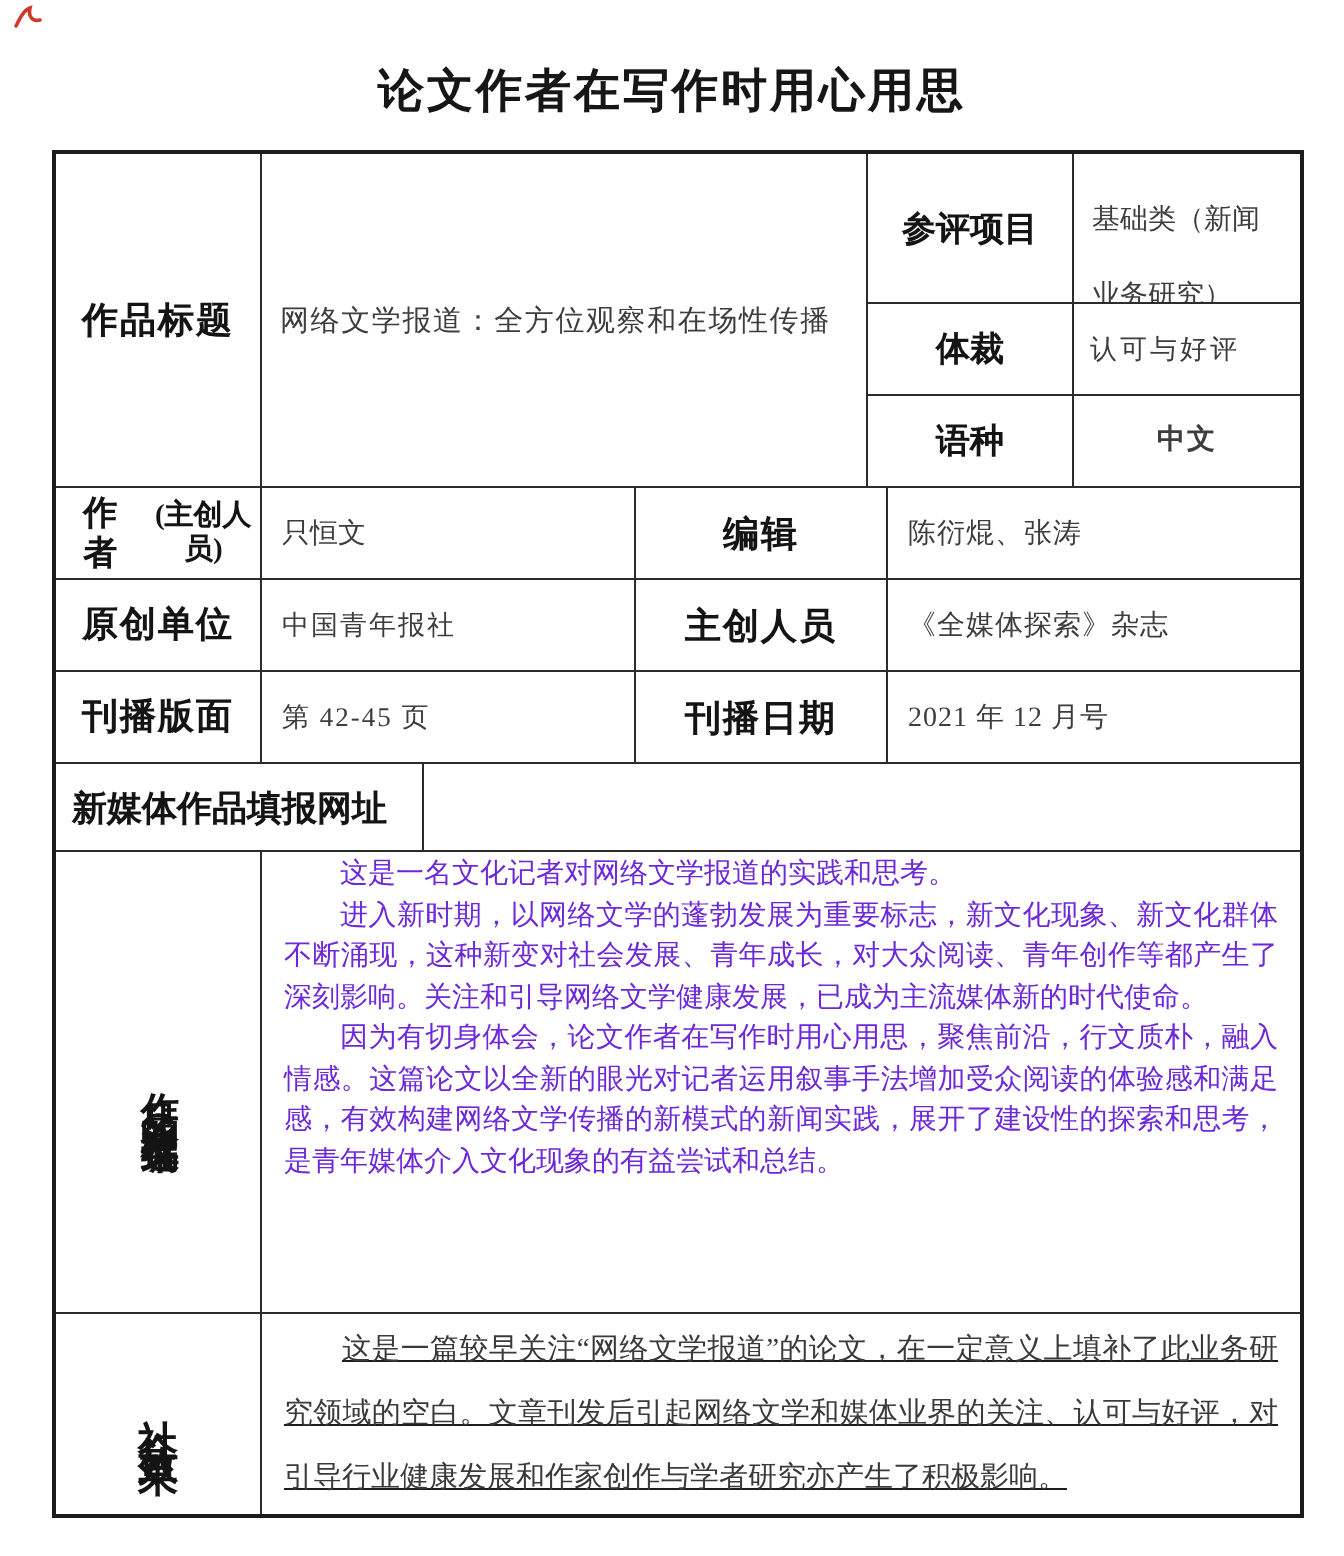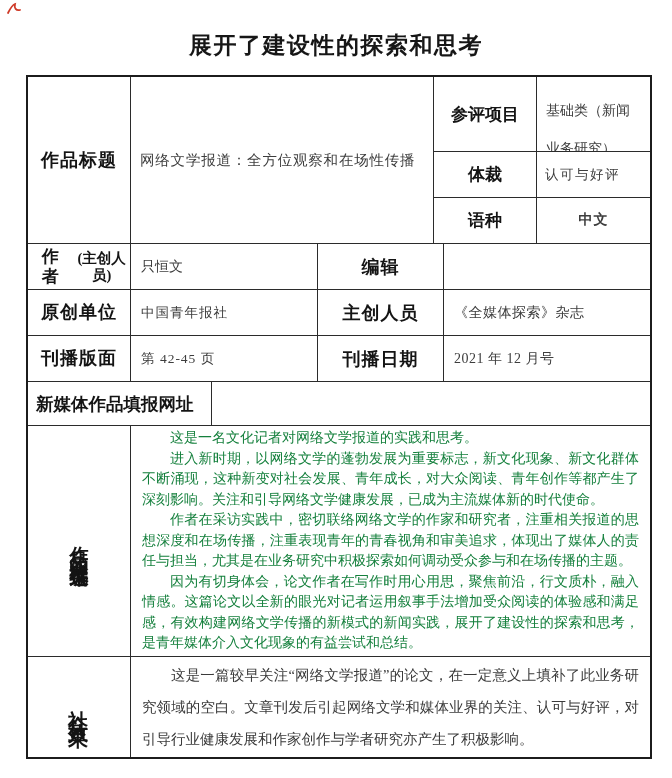--- a/index.html
+++ b/index.html
@@ -49,39 +49,39 @@
   .cE1 { width:184px; font-size:17.5px; justify-content:flex-start; padding-left:8px; text-align:left; }
   .cE2 { width:438px; }
 
   
   .rowF { height:231px; }
   .cF1 { width:103px; justify-content:center; }
   .vwrap { writing-mode:vertical-rl; text-align:center; font-weight:bold; color:#141414; height:100%; display:flex; align-items:center; justify-content:center; }
   .vmain { font-size:19px; letter-spacing:5px; }
   .vsub  { font-size:19px; letter-spacing:0px; }
   .cF2 { width:519px; display:block; padding:2px 11px 0 11px; }
-  .cF2 p { font-size:14px; line-height:20.5px; text-indent:2em; text-align:justify; color:#15803d; }
+  .cF2 p { font-size:14px; line-height:20.5px; text-indent:2em; text-align:justify; color:#6d28d9; }
 
   
   .rowG { height:100px; }
   .cG1 { width:103px; justify-content:center; }
   .vsoc { writing-mode:vertical-rl; font-weight:bold; font-size:20px; letter-spacing:7px; color:#141414; }
-  .cG2 { width:519px; display:block; padding:2px 11px 0 11px; }
+  .cG2 { width:519px; display:block; padding:2px 11px 0 11px;text-decoration:underline; }
   .cG2 p { font-size:14.5px; line-height:32px; text-indent:2em; text-align:justify; color:#3a3a3a; }
 </style>
 </head>
 <body>
 
 <span class="red-mark">
   <svg width="16" height="14" viewBox="0 0 16 14">
     <path d="M2 11 C4 7, 6 3, 9 2 C8 6, 10 9, 14 8" stroke="#cf3a28" stroke-width="1.8" fill="none" stroke-linecap="round"></path>
   </svg>
 </span>
 
-<div class="doc-title">展开了建设性的探索和思考</div>
+<div class="doc-title">论文作者在写作时用心用思</div>
 
 <div class="form-table">
 
   <div class="row rowA bb">
     <div class="cell label cA1 br">作品标题</div>
     <div class="cell cA2 br">网络文学报道：全方位观察和在场性传播</div>
     <div class="blockA">
       <div class="rA rA1 bb">
         <div class="cell label cPrj br">参评项目</div>
         <div class="cell cPrjV">
@@ -99,20 +99,21 @@
     </div>
   </div>
 
   <div class="row rowM bb">
     <div class="cell label cM1 br">
       <span class="l1">作　者</span>
       <span class="l2">(主创人员)</span>
     </div>
     <div class="cell cMv1 br">只恒文</div>
     <div class="cell label cM2 br">编辑</div>
+    <div class="cell cMv2">陈衍焜、张涛</div>
   </div>
 
   <div class="row rowM bb">
     <div class="cell label cM1 br">
       <span class="l1" style="font-size:18px;">原创单位</span>
     </div>
     <div class="cell cMv1 br sm">中国青年报社</div>
     <div class="cell label cM2 br">主创人员</div>
     <div class="cell cMv2">《全媒体探索》杂志</div>
   </div>
@@ -134,21 +135,20 @@
   <div class="row rowF bb">
     <div class="cell cF1 br">
       <div class="vwrap">
         <div class="vmain">作品简介</div>
         <div class="vsub">（采编过程）</div>
       </div>
     </div>
     <div class="cell cF2">
       <p>这是一名文化记者对网络文学报道的实践和思考。</p>
       <p>进入新时期，以网络文学的蓬勃发展为重要标志，新文化现象、新文化群体不断涌现，这种新变对社会发展、青年成长，对大众阅读、青年创作等都产生了深刻影响。关注和引导网络文学健康发展，已成为主流媒体新的时代使命。</p>
-      <p>作者在采访实践中，密切联络网络文学的作家和研究者，注重相关报道的思想深度和在场传播，注重表现青年的青春视角和审美追求，体现出了媒体人的责任与担当，尤其是在业务研究中积极探索如何调动受众参与和在场传播的主题。</p>
       <p>因为有切身体会，论文作者在写作时用心用思，聚焦前沿，行文质朴，融入情感。这篇论文以全新的眼光对记者运用叙事手法增加受众阅读的体验感和满足感，有效构建网络文学传播的新模式的新闻实践，展开了建设性的探索和思考，是青年媒体介入文化现象的有益尝试和总结。</p>
     </div>
   </div>
 
   <div class="row rowG">
     <div class="cell cG1 br">
       <div class="vsoc">社会效果</div>
     </div>
     <div class="cell cG2">
       <p>这是一篇较早关注“网络文学报道”的论文，在一定意义上填补了此业务研究领域的空白。文章刊发后引起网络文学和媒体业界的关注、认可与好评，对引导行业健康发展和作家创作与学者研究亦产生了积极影响。</p>

